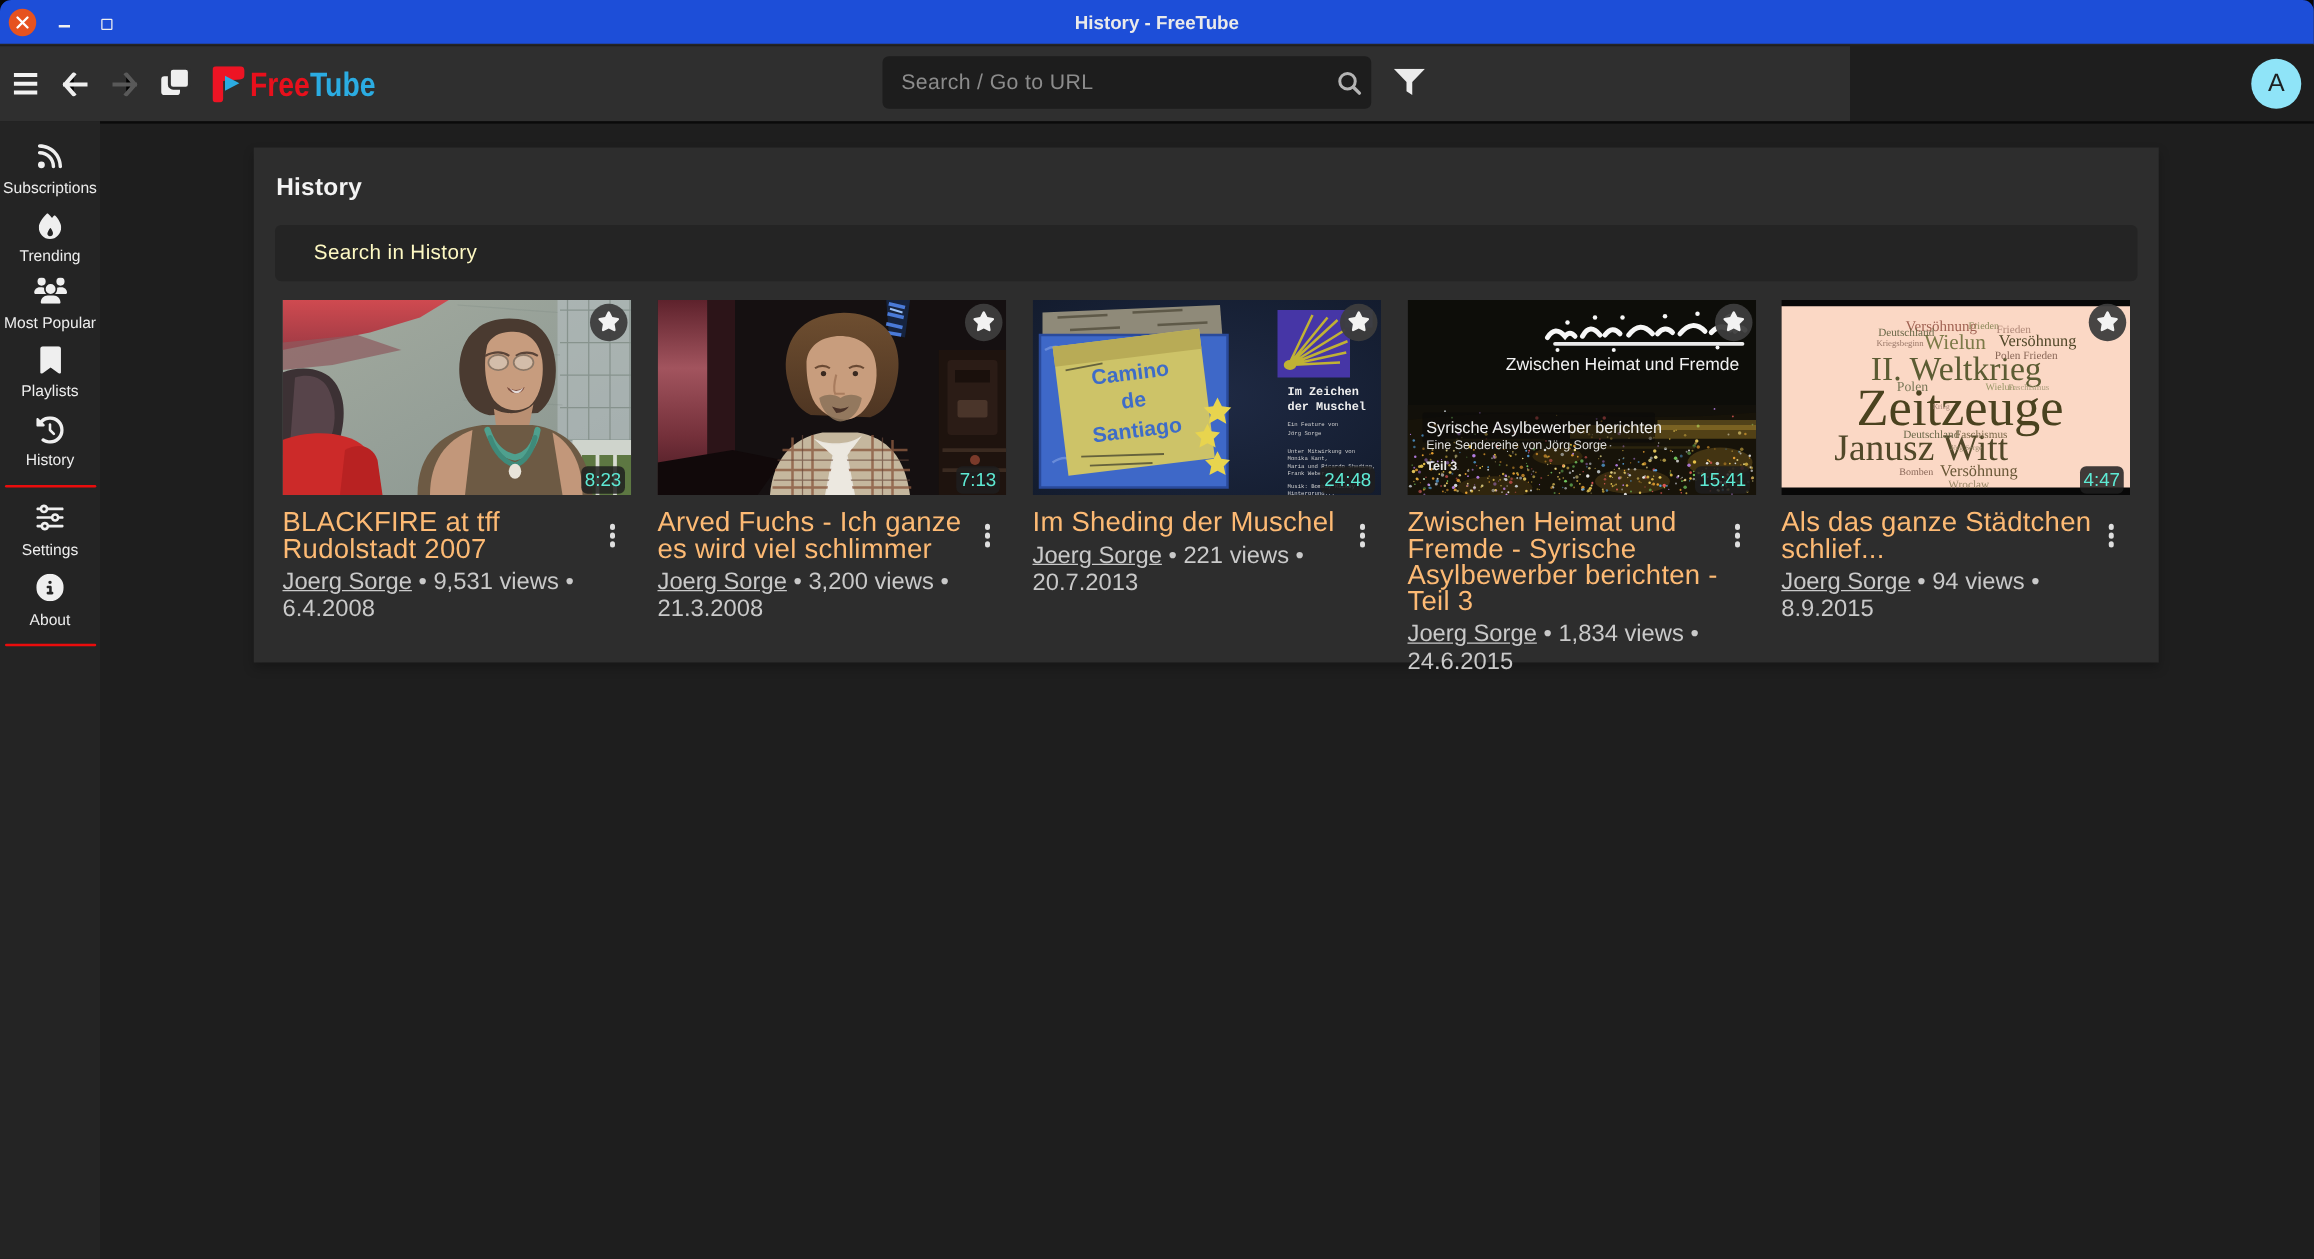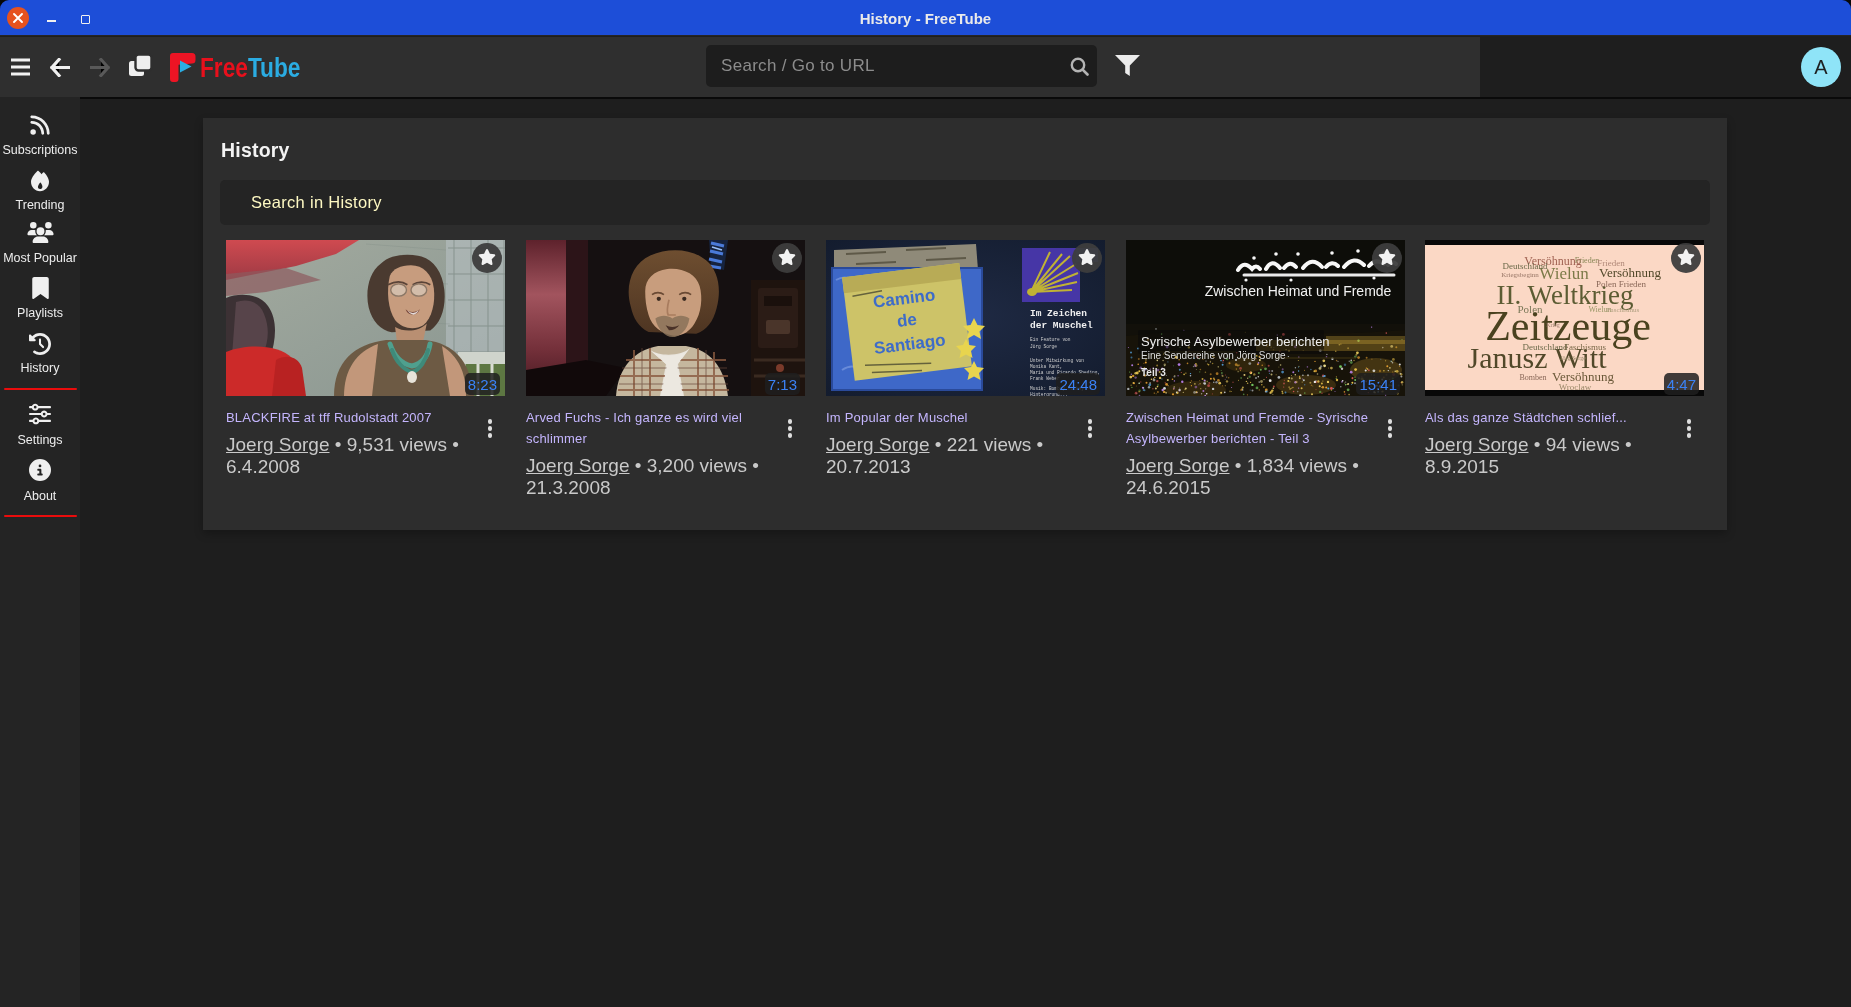--- a/index.html
+++ b/index.html
@@ -31,23 +31,23 @@
     box-shadow:0 4px 8px rgba(0,0,0,0.25); }
   .cardh { position:absolute; left:18px; top:23px; font-size:19.5px; font-weight:bold; color:#f3f3f3; line-height:1; letter-spacing:0.2px; }
   .histsearch { position:absolute; left:17px; top:62px; width:1490px; height:45px; background:#242424;
     border-radius:5px; color:#fef9c3; font-size:16.5px; line-height:45px; padding-left:31px; letter-spacing:0.3px; }
   .vid { position:absolute; top:122px; width:279px; }
   .thumb { position:relative; width:279px; height:156px; overflow:hidden; }
   .thumb svg.art { position:absolute; left:0; top:0; }
   .starbadge { position:absolute; right:3px; top:3px; width:30px; height:30px; border-radius:50%;
     background:rgba(61,61,61,0.95); }
   .starbadge svg { position:absolute; left:6px; top:5px; }
-  .dur { position:absolute; right:5px; bottom:1px; background:rgba(30,30,30,0.85); color:#3b82f6;
+  .dur { position:absolute; right:5px; bottom:1px; background:rgba(30,30,30,0.85); color:#5eead4;
     font-size:15px; padding:2.5px 3px; border-radius:5px; }
-  .vtitle { margin-top:11px; width:252px; color:#c4b5fd; font-size:13px; line-height:21px; letter-spacing:0.2px; }
+  .vtitle { margin-top:11px; width:252px; color:#fdba74; font-size:22px; line-height:21px; letter-spacing:0.2px; }
   .vmeta { margin-top:6px; color:#c9c9c9; font-size:19px; }
   .vmeta .ch { text-decoration:underline; }
   .dots { position:absolute; top:179px; right:13px; width:4.5px; }
   .dots i { display:block; width:4.5px; height:4.5px; border-radius:50%; background:#dedede; margin-bottom:2.5px; }
 </style>
 </head>
 <body>
 <div class="titlebar">
   <div class="wintitle">History - FreeTube</div>
   <div class="closebtn">
@@ -320,21 +320,21 @@
               <path fill="#f2f2f2" d="M316.9 18C311.6 7 300.4 0 288.1 0s-23.4 7-28.8 18L195 150.3 51.4 171.5c-12 1.8-22 10.2-25.7 21.7s-.7 24.2 7.9 32.7L137.8 329 113.2 474.7c-2 12 3 24.2 12.9 31.3s23 8 33.8 2.3l128.3-68.5 128.3 68.5c10.8 5.7 23.9 4.9 33.8-2.3s14.9-19.3 12.9-31.3L438.5 329 542.7 225.9c8.6-8.5 11.7-21.2 7.9-32.7s-13.7-19.9-25.7-21.7L381.2 150.3 316.9 18z"></path>
             </svg>
           </div>
         <div class="dur">24:48</div>
       </div>
       <div class="dots">
           <i></i>
           <i></i>
           <i></i>
         </div>
-      <div class="vtitle">Im Popular der Muschel</div>
+      <div class="vtitle">Im Sheding der Muschel</div>
       <div class="vmeta"><span class="ch">Joerg Sorge</span> • 221 views • 20.7.2013</div>
     </div>
 
     <div class="vid" style="left:923px">
       <div class="thumb">
         <svg class="art" width="279" height="156" viewBox="0 0 279 156">
 <rect width="279" height="156" fill="#0d0d09"></rect>
 <rect x="0" y="84" width="279" height="72" fill="#12100a"></rect>
 <path d="M0 96 Q70 88 140 92 T279 90 V156 H0 Z" fill="#171309"></path>
 <ellipse cx="250" cy="130" rx="26" ry="12" fill="#c89830" opacity="0.25"></ellipse>

